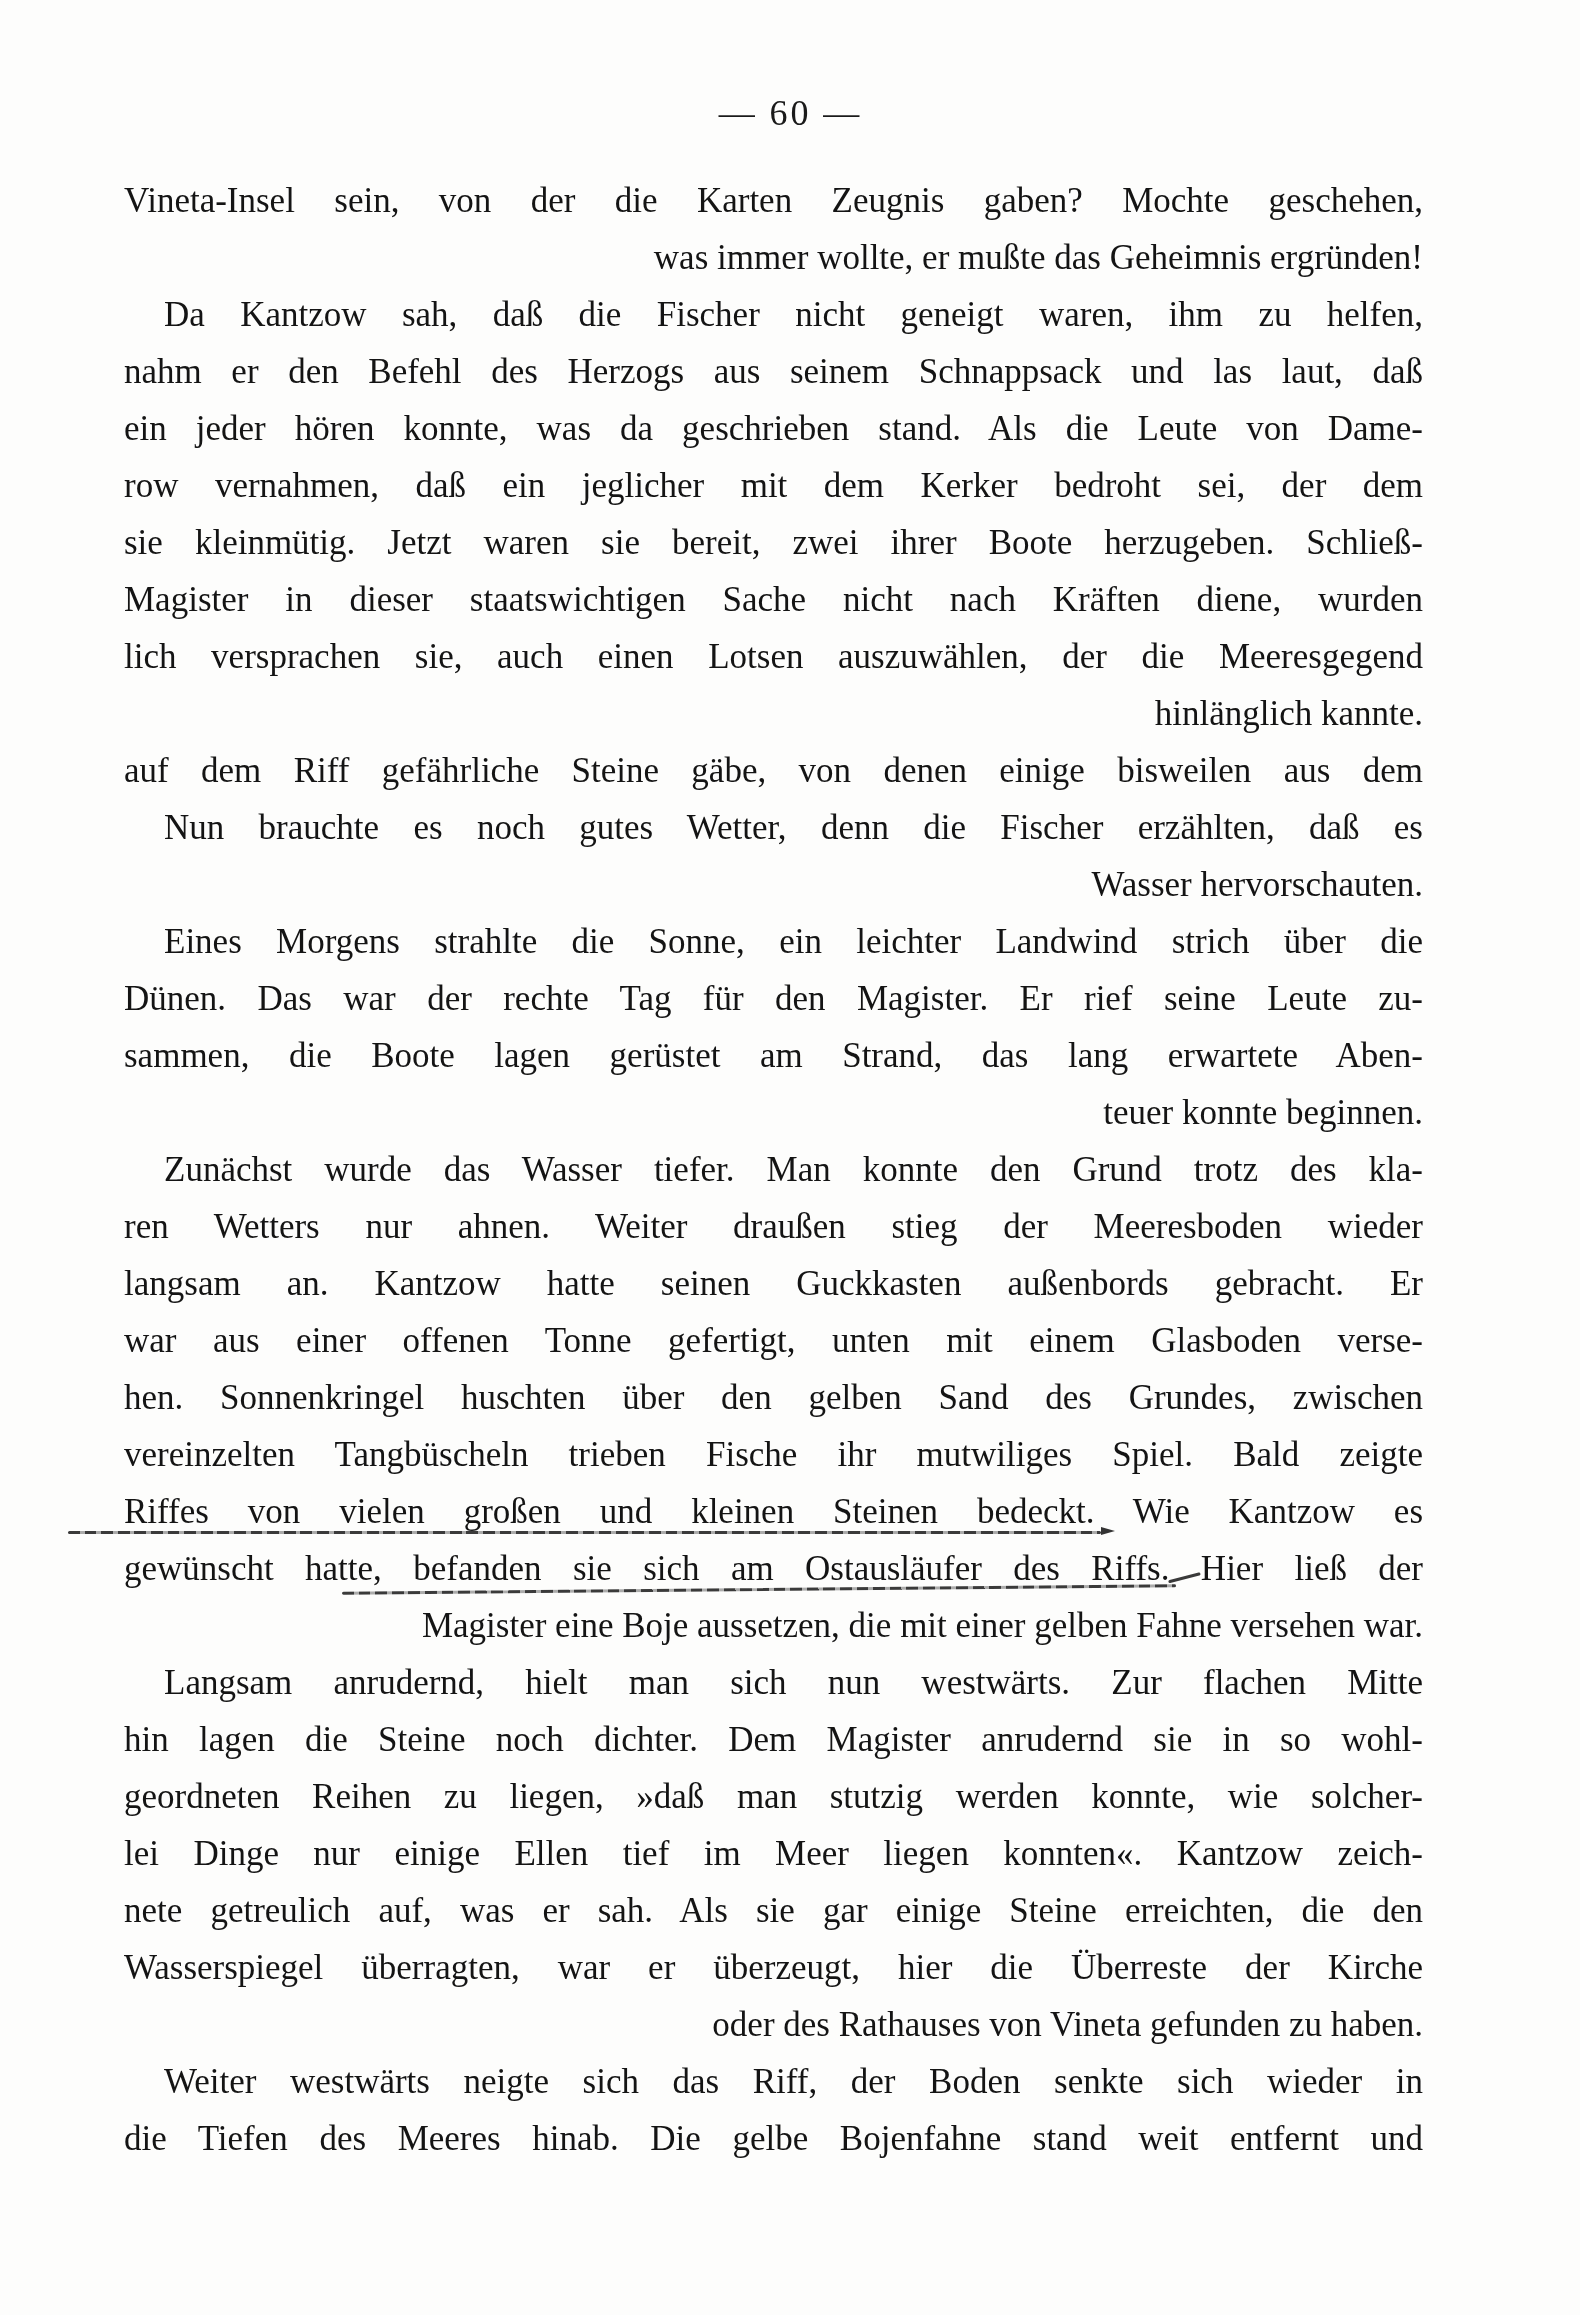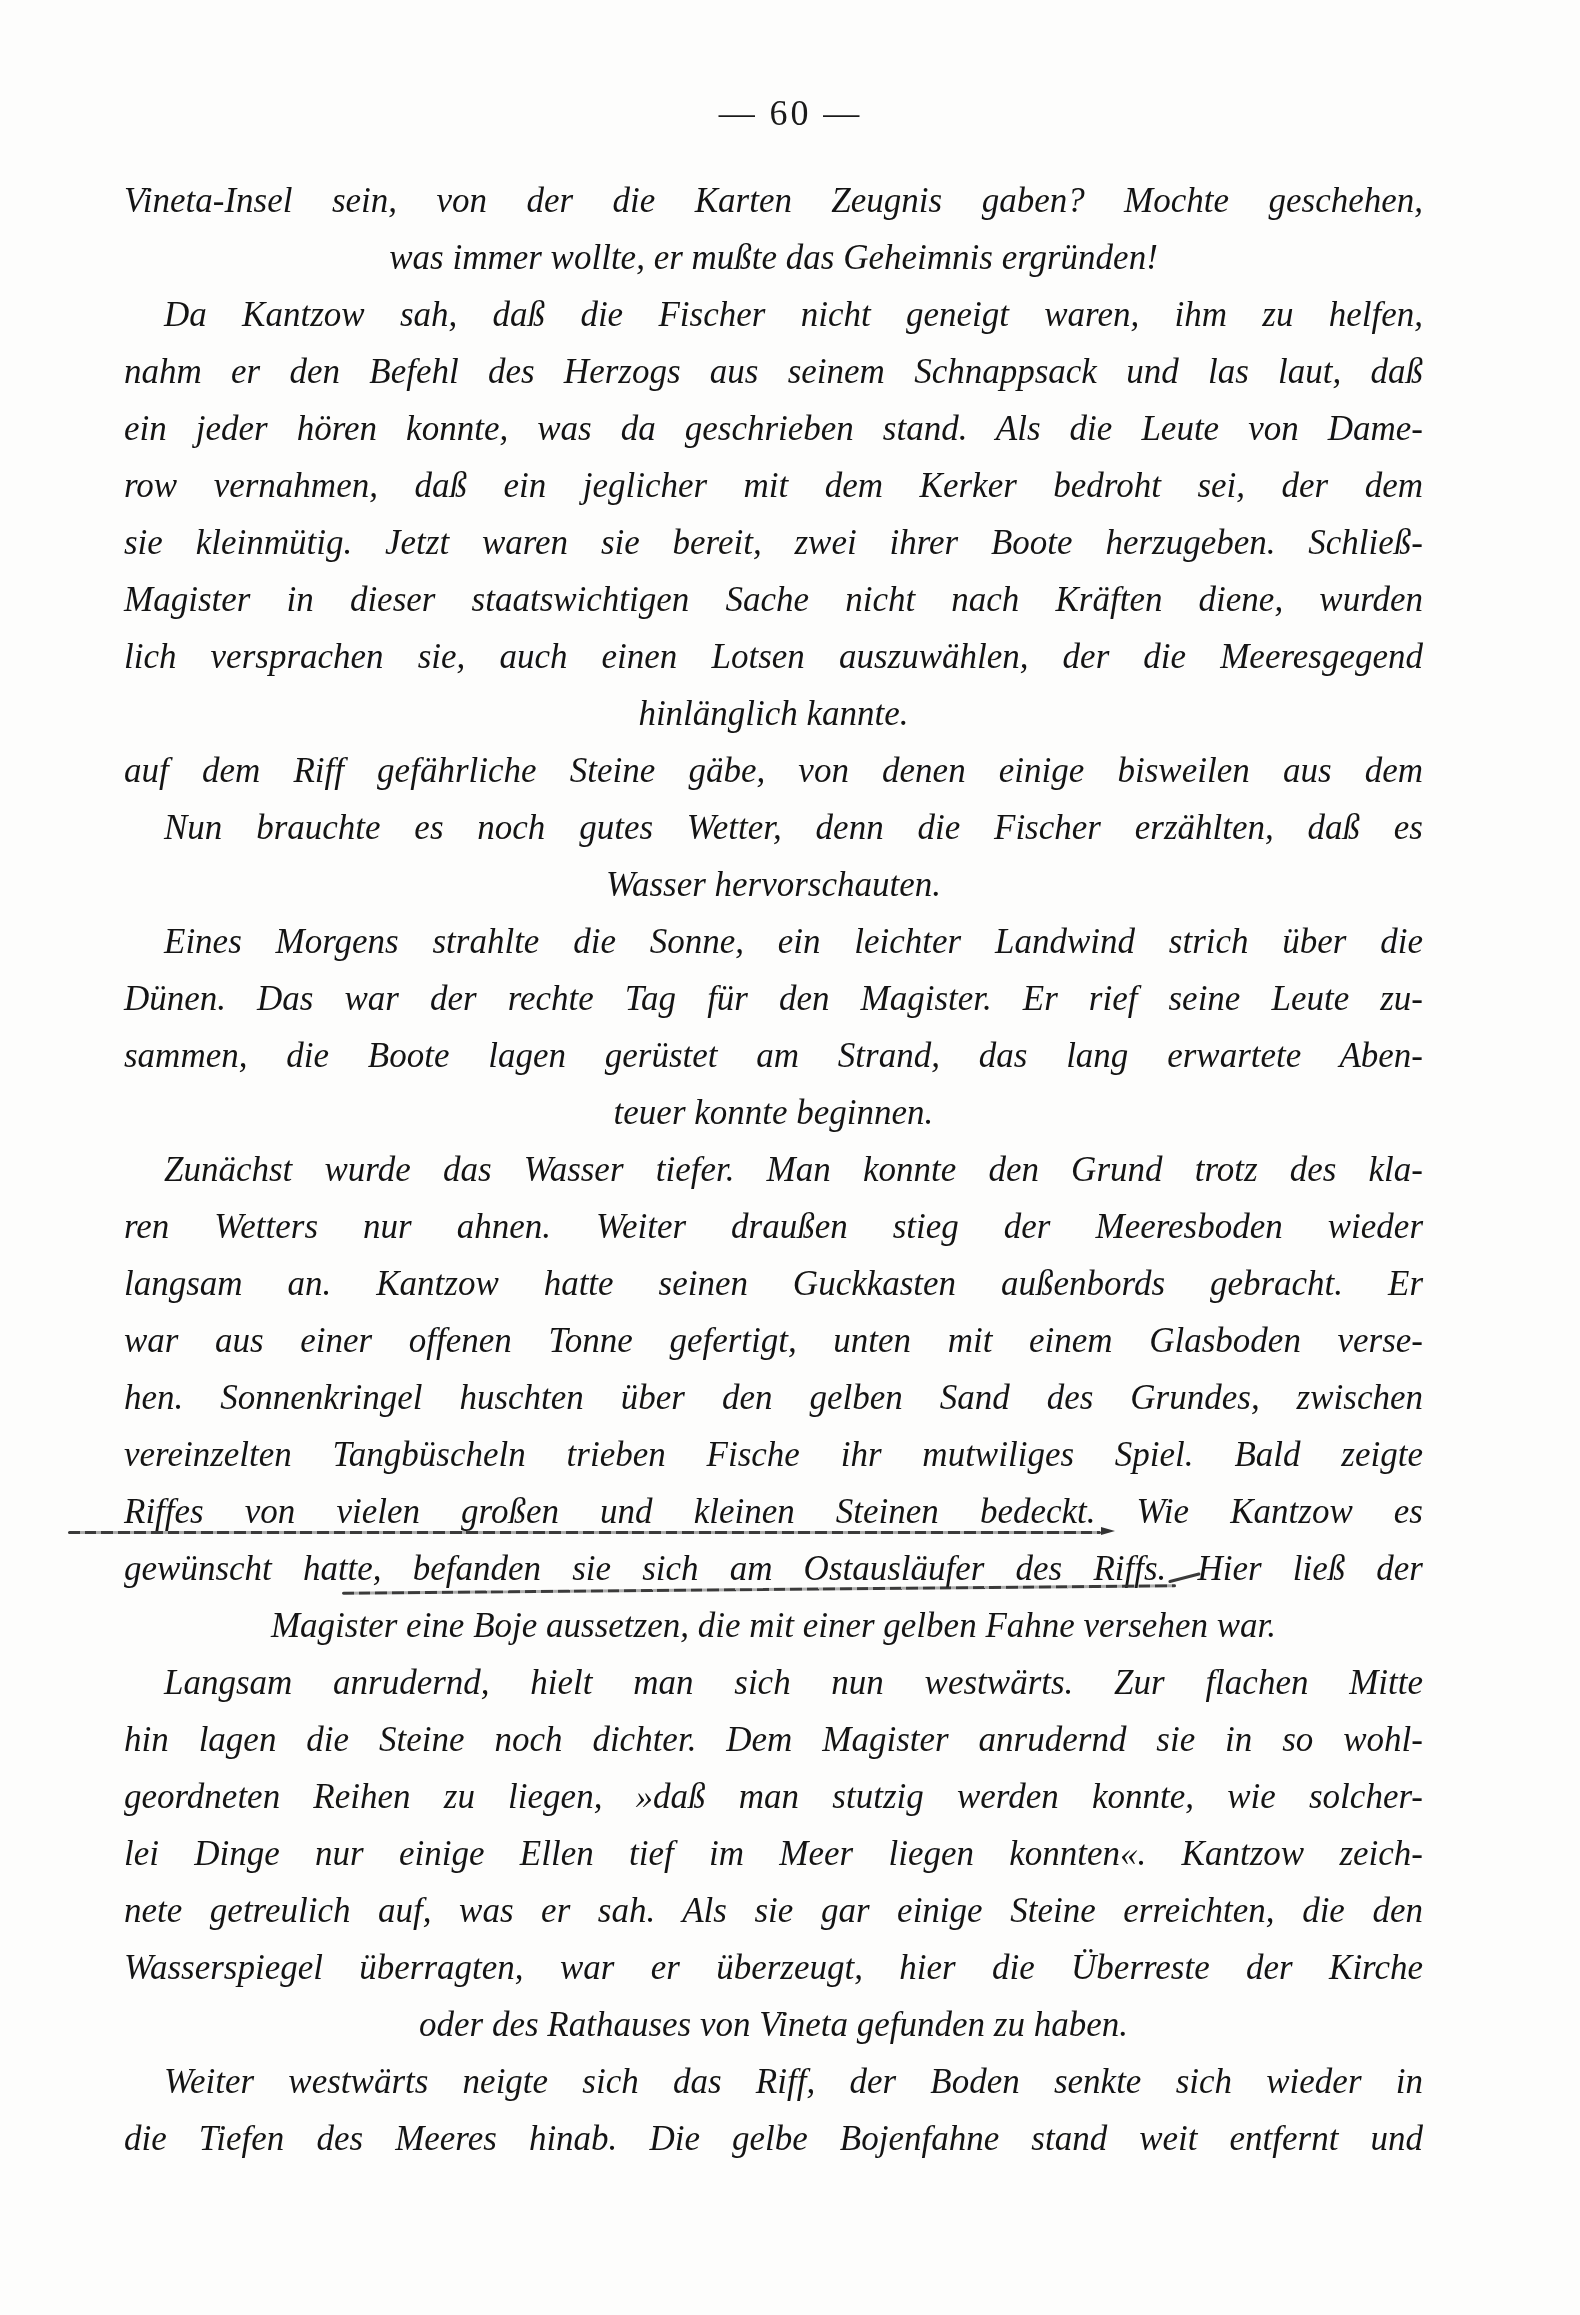--- a/index.html
+++ b/index.html
@@ -31,33 +31,33 @@
     position: absolute;
     left: 124px;
     top: 172px;
     width: 1299px;
   }
   .line {
     position: relative;
     height: 57px;
     line-height: 57px;
     font-size: 35px;
-    text-align: center;
+    text-align: right;
     white-space: normal;
   }
   .line.justify {
     text-align: justify;
     text-align-last: justify;
     text-justify: inter-word;
   }
   .line.indent {
     padding-left: 40px;
     width: 1259px;
   }
-  .line-text { color: #141414; font-style: italic; }
+  .line-text { color: #141414; }
   
   .underline-mark {
     position: absolute;
     top: 48px;
     height: 2.9px;
     background: repeating-linear-gradient(90deg,
       rgba(48,48,48,0.95) 0 11.7px,
       rgba(48,48,48,0.40) 11.7px 16.6px);
     border-radius: 2px;
     pointer-events: none;

